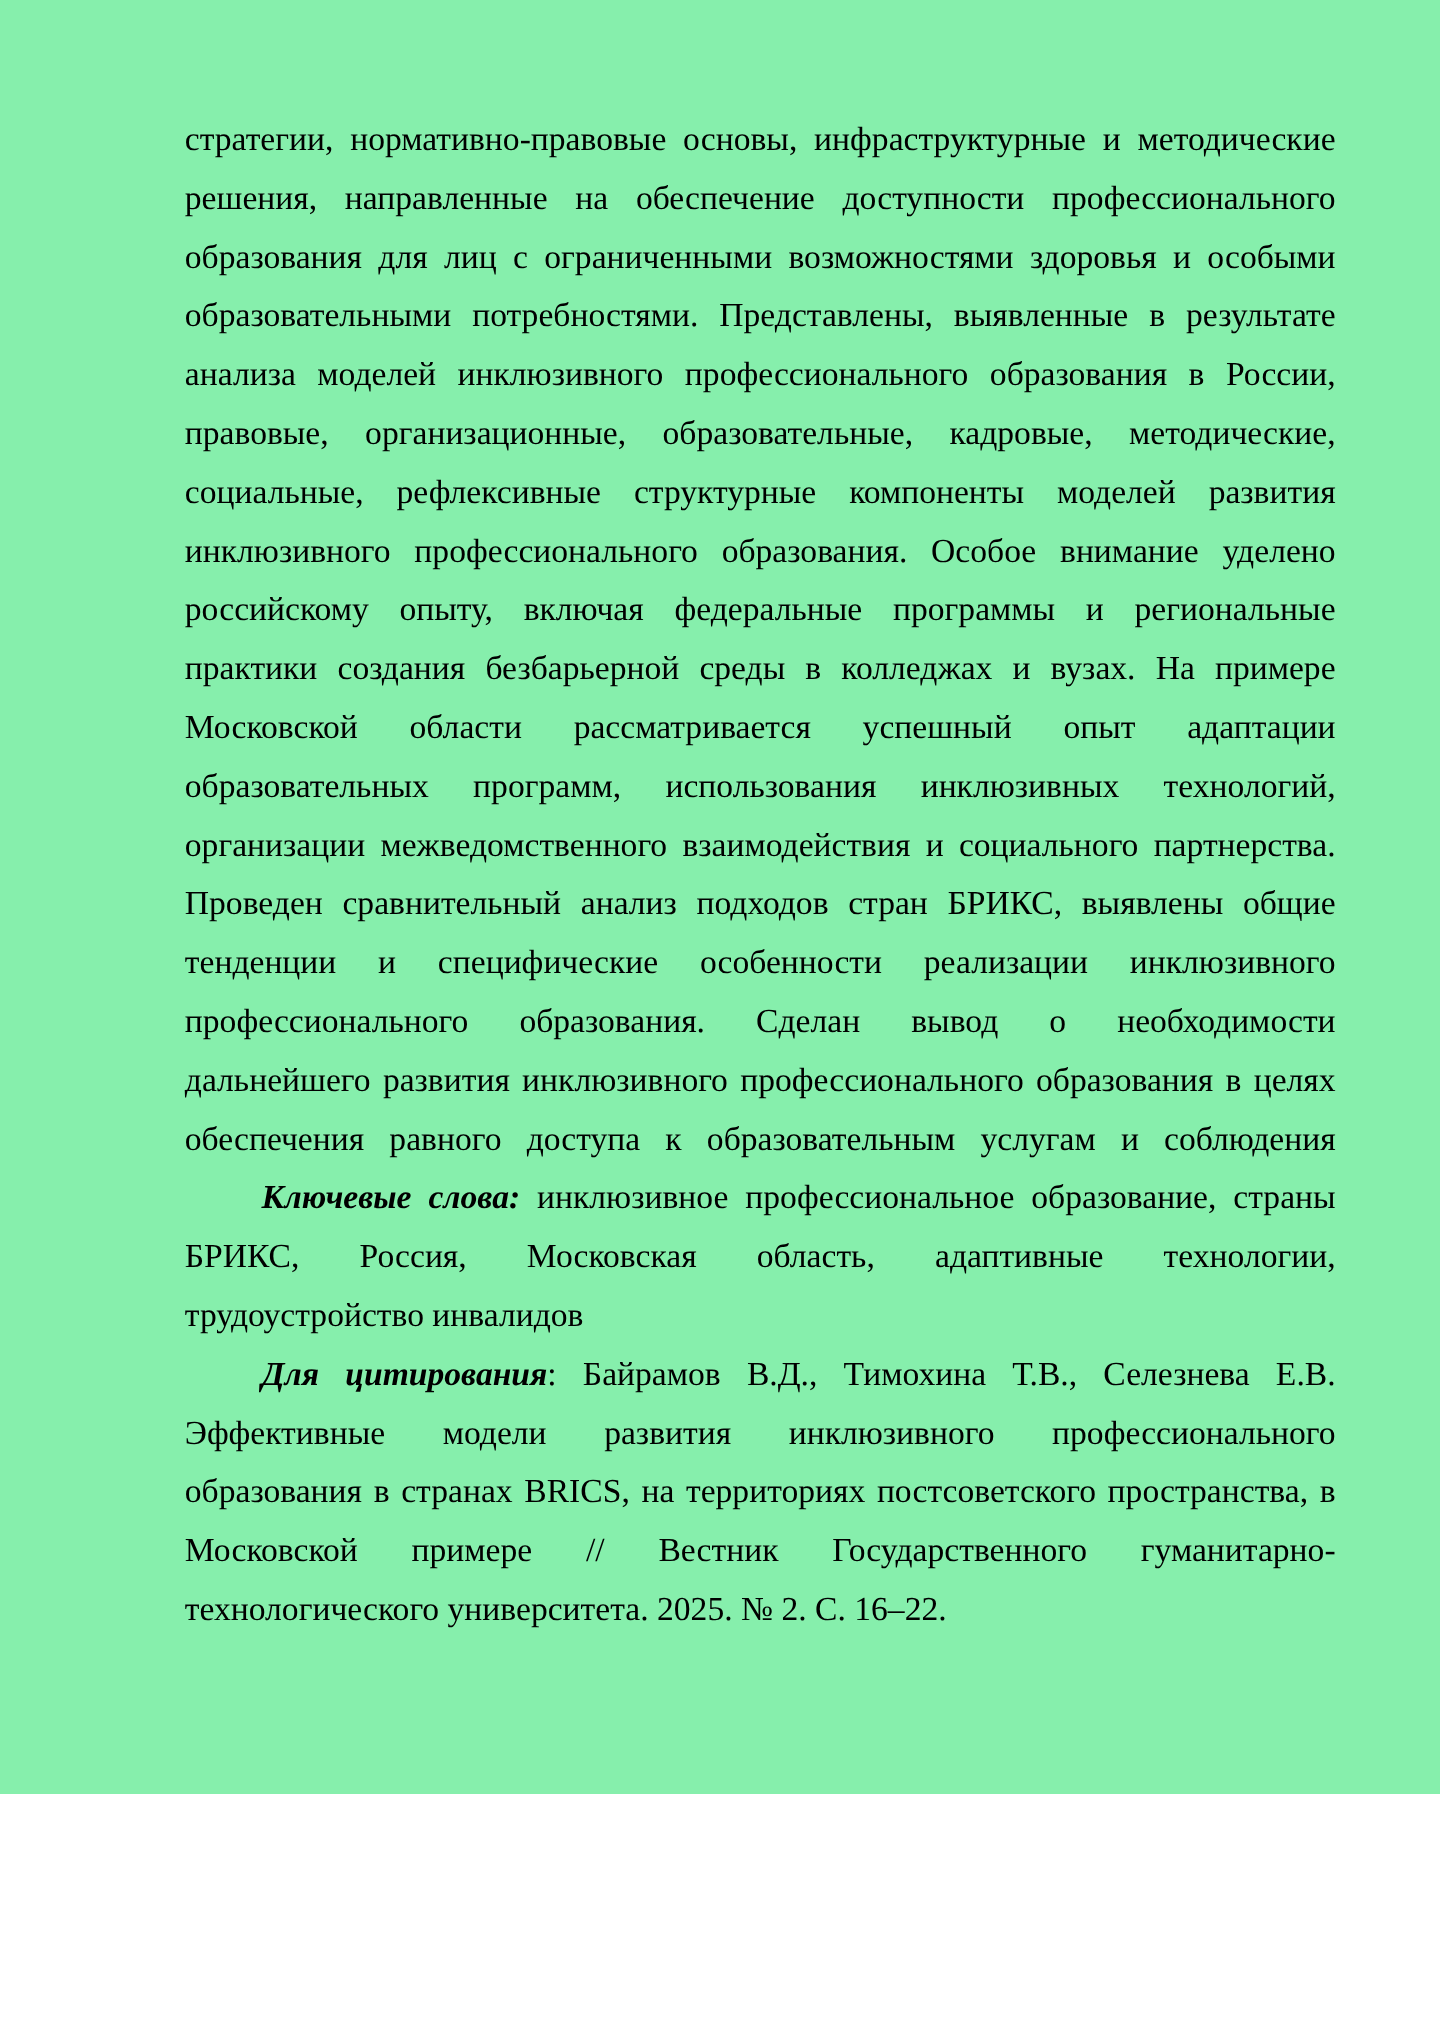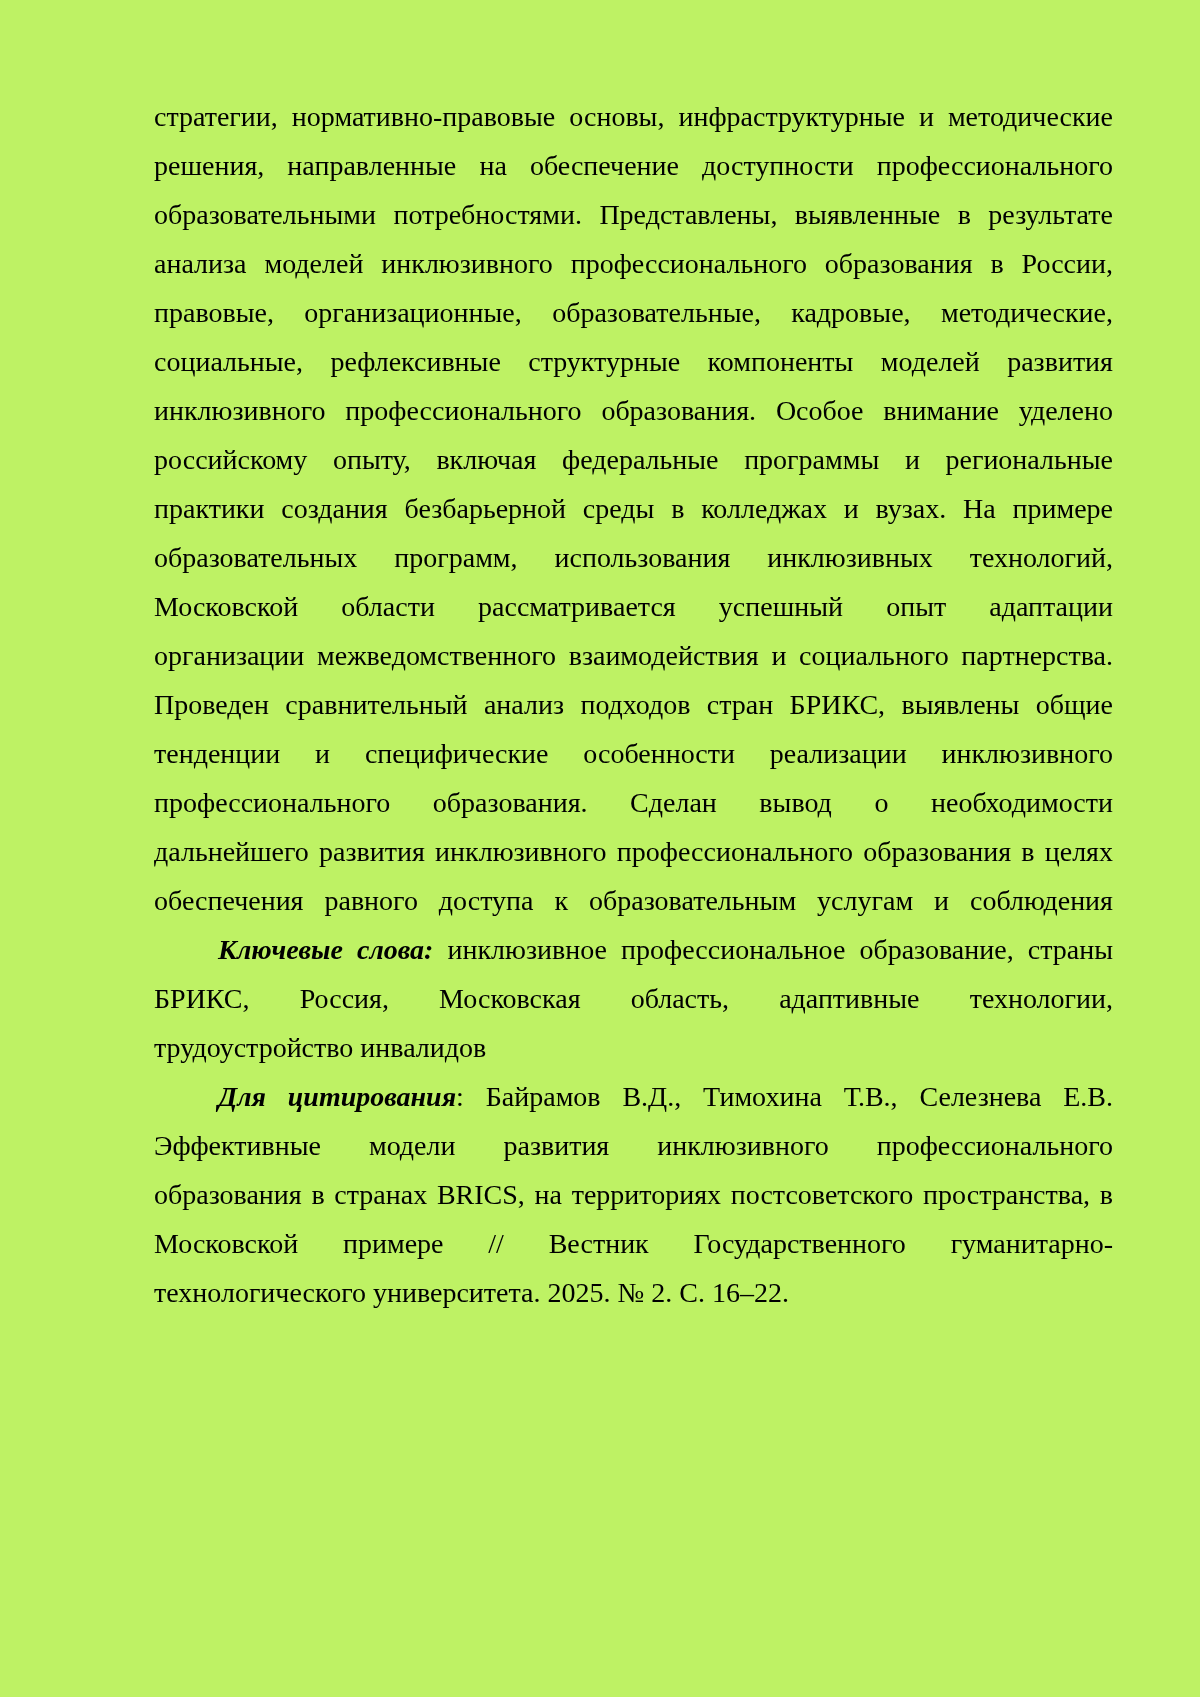--- a/index.html
+++ b/index.html
@@ -3,22 +3,22 @@
 <meta charset="utf-8">
 <style>
   html, body {
     margin: 0;
     padding: 0;
     background: #ffffff;
   }
   .page {
     position: relative;
     width: 1200px;
-    height: 1697px;
-    background: #bef264;
+    height: 1495px;
+    background: #86efac;
     box-sizing: border-box;
     padding: 92px 87px 0 154px;
     font-family: "Liberation Serif", "DejaVu Serif", serif;
     font-size: 28px;
     line-height: 49px;
     color: #000000;
     overflow: hidden;
   }
   .ln {
     text-align: justify;
@@ -37,29 +37,30 @@
   }
 </style>
 </head>
 <body>
 
 <div class="page">
 
   <div>
     <div class="ln">стратегии, нормативно-правовые основы, инфраструктурные и методические</div>
     <div class="ln">решения, направленные на обеспечение доступности профессионального</div>
+    <div class="ln">образования для лиц с ограниченными возможностями здоровья и особыми</div>
     <div class="ln">образовательными потребностями. Представлены, выявленные в результате</div>
     <div class="ln">анализа моделей инклюзивного профессионального образования в России,</div>
     <div class="ln">правовые, организационные, образовательные, кадровые, методические,</div>
     <div class="ln">социальные, рефлексивные структурные компоненты моделей развития</div>
     <div class="ln">инклюзивного профессионального образования. Особое внимание уделено</div>
     <div class="ln">российскому опыту, включая федеральные программы и региональные</div>
     <div class="ln">практики создания безбарьерной среды в колледжах и вузах. На примере</div>
+    <div class="ln">Московской области рассматривается успешный опыт адаптации</div>
     <div class="ln">образовательных программ, использования инклюзивных технологий,</div>
-    <div class="ln">Московской области рассматривается успешный опыт адаптации</div>
     <div class="ln">организации межведомственного взаимодействия и социального партнерства.</div>
     <div class="ln">Проведен сравнительный анализ подходов стран БРИКС, выявлены общие</div>
     <div class="ln">тенденции и специфические особенности реализации инклюзивного</div>
     <div class="ln">профессионального образования. Сделан вывод о необходимости</div>
     <div class="ln">дальнейшего развития инклюзивного профессионального образования в целях</div>
     <div class="ln">обеспечения равного доступа к образовательным услугам и соблюдения</div>
   </div>
 
   <div>
     <div class="ln indent">

